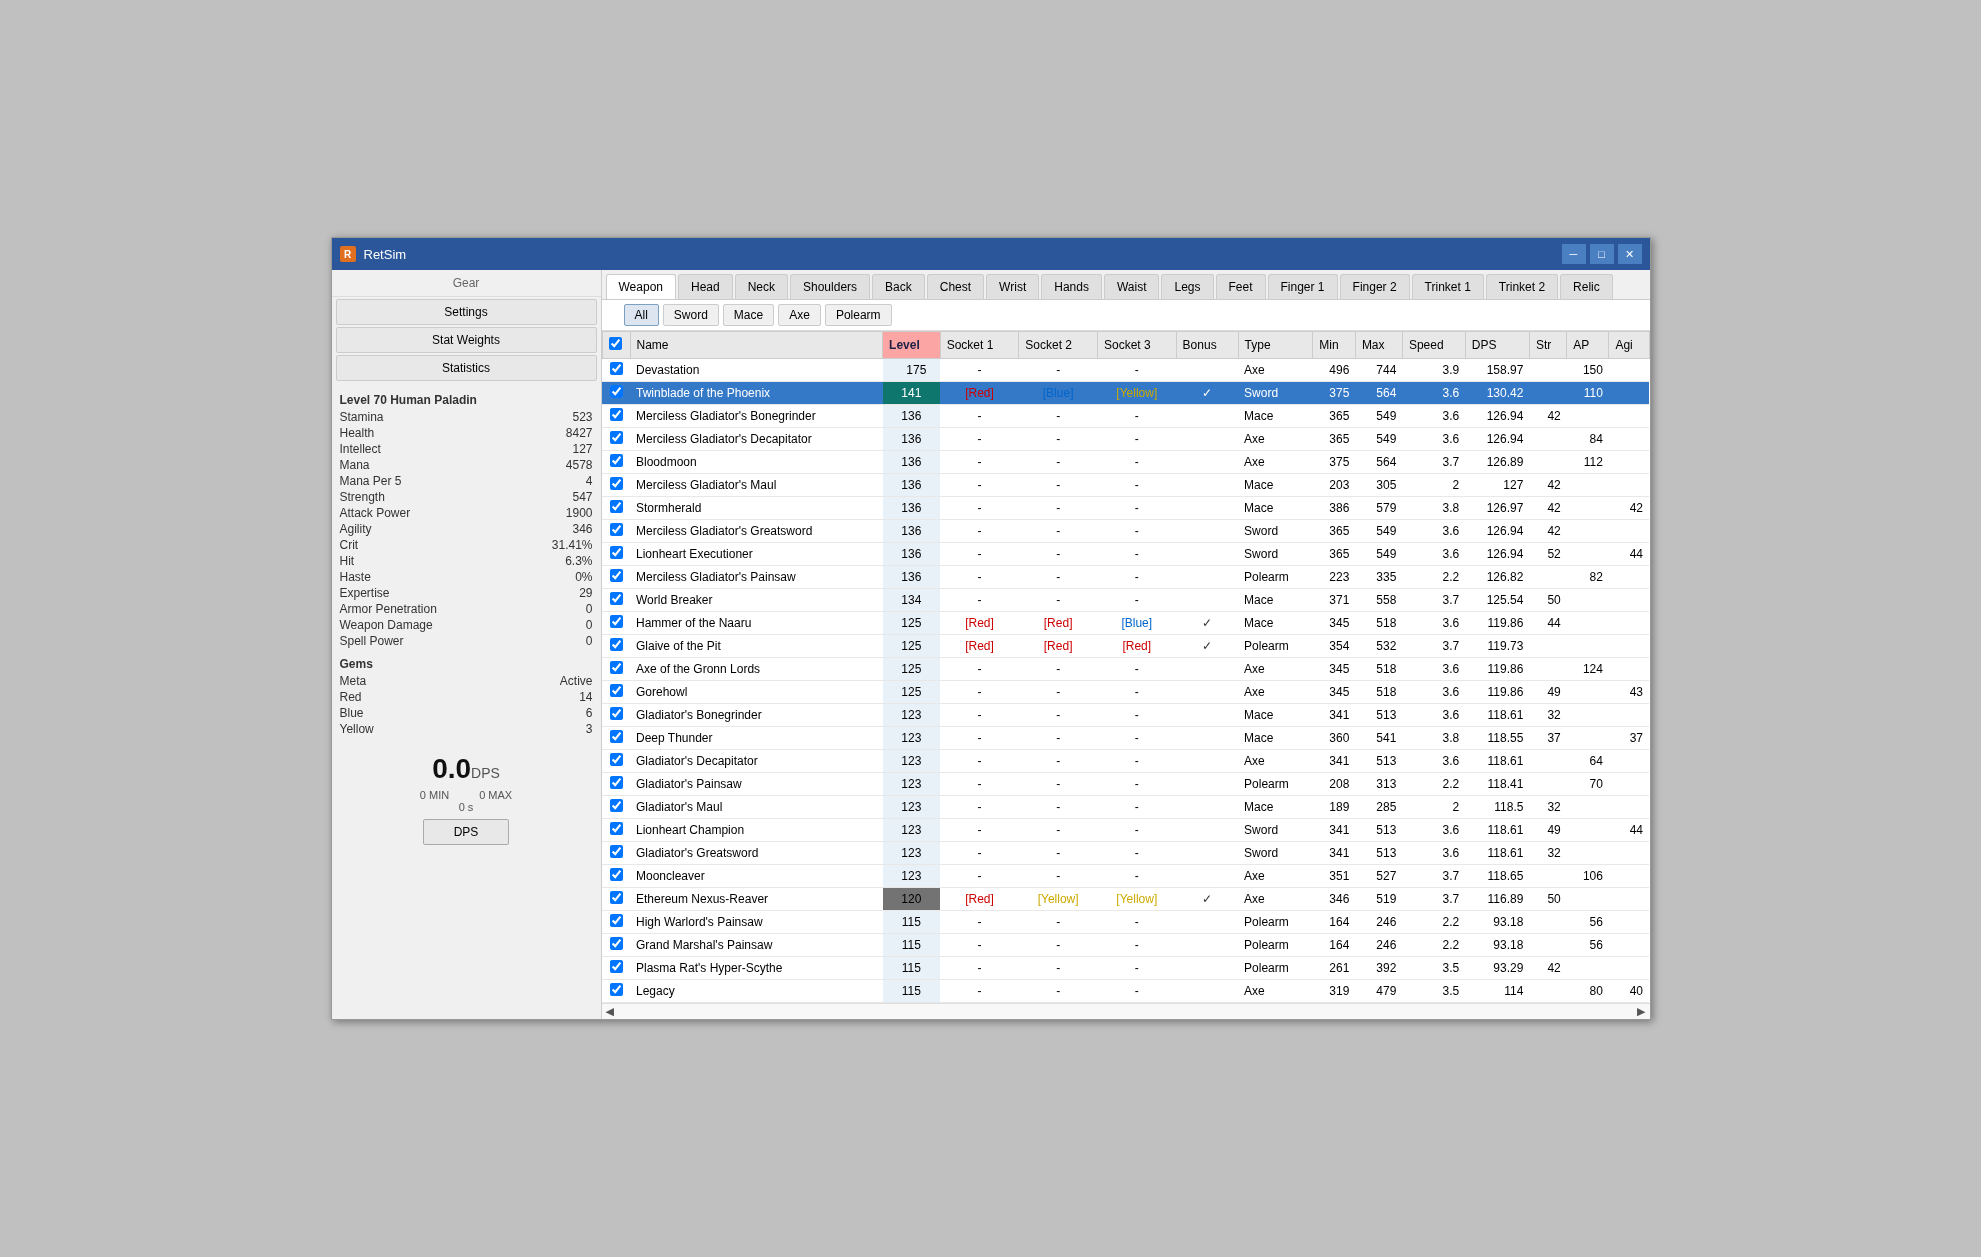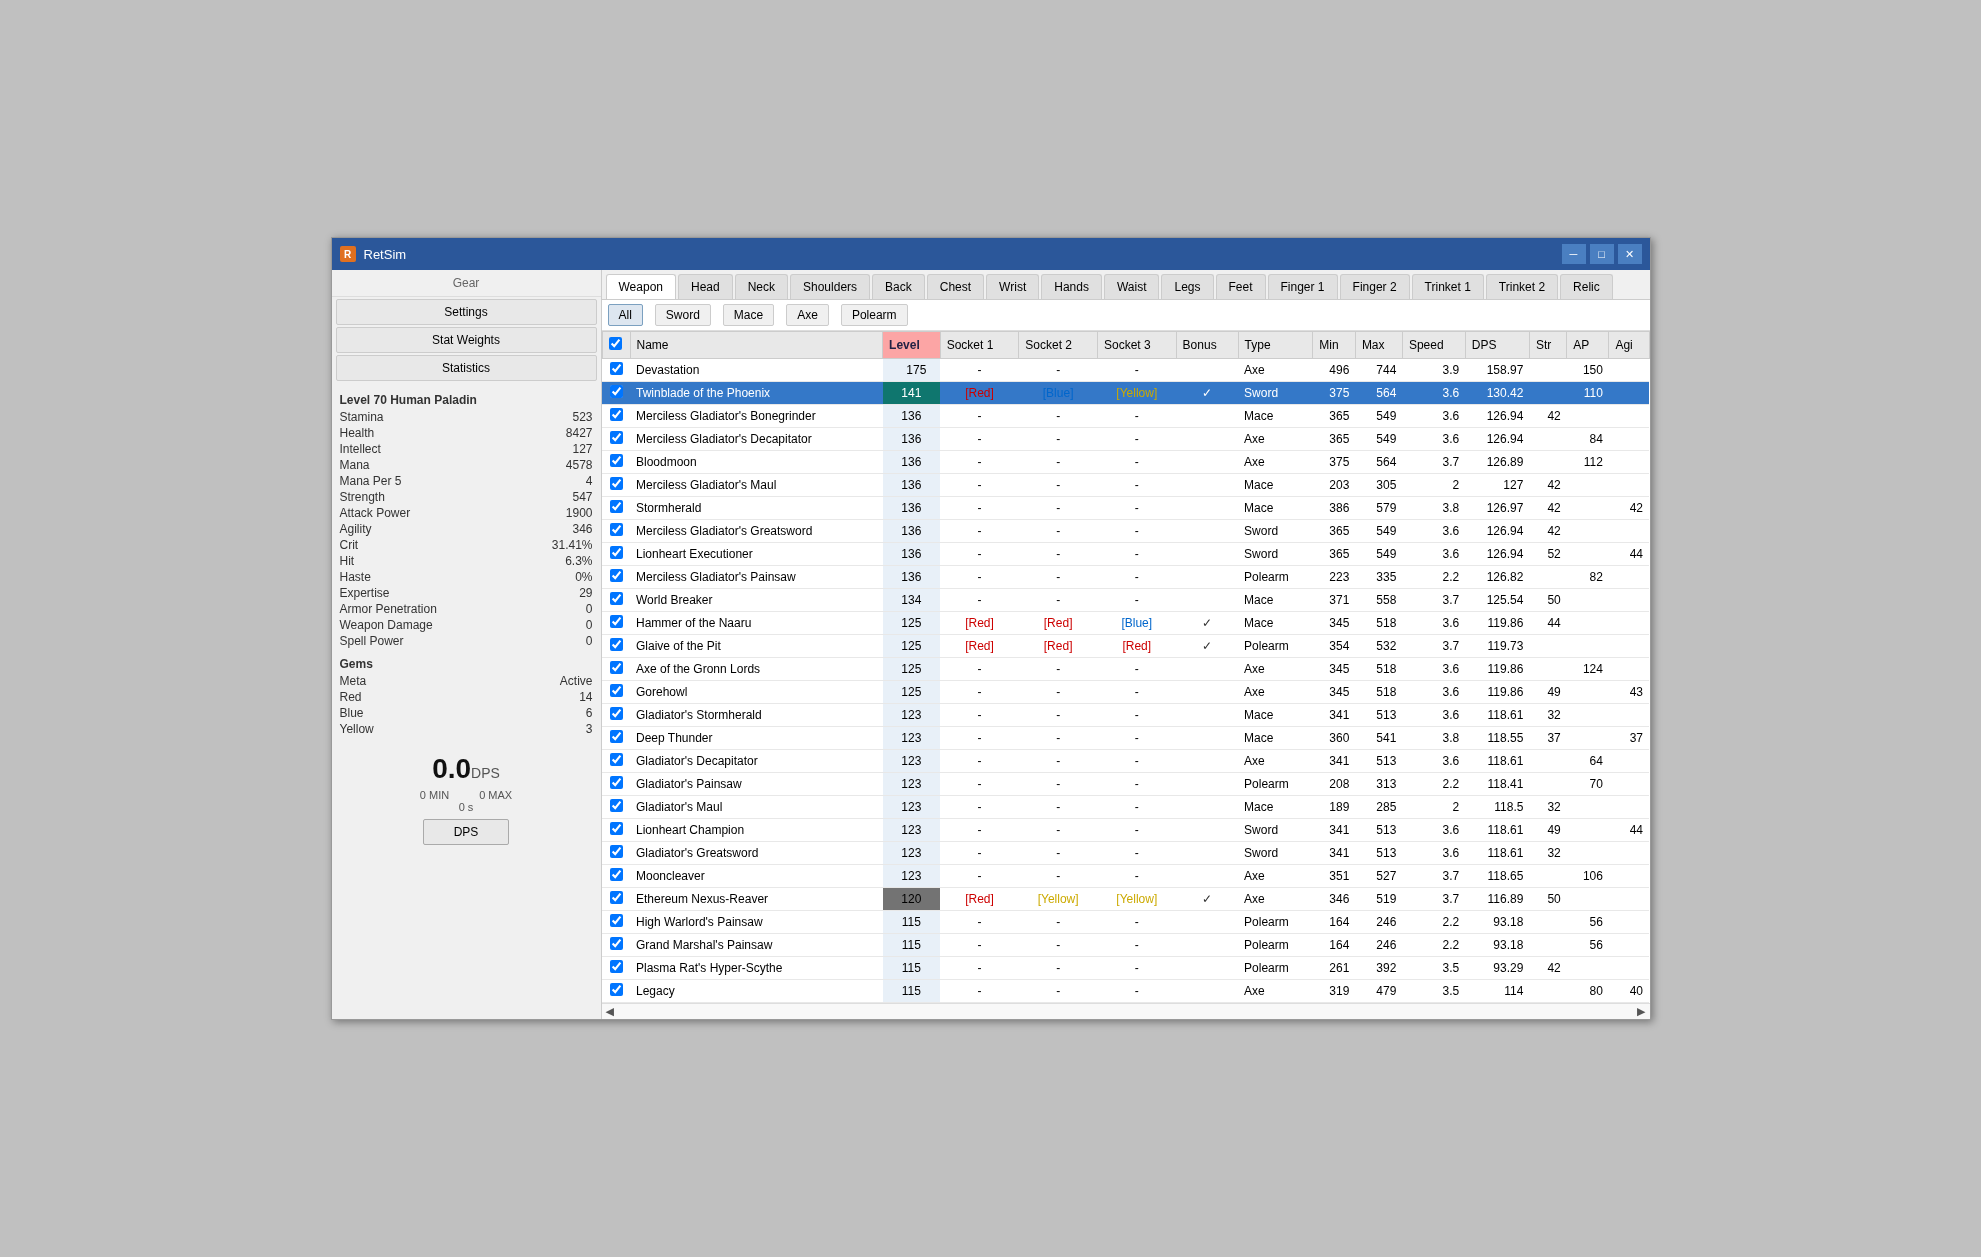--- a/index.html
+++ b/index.html
@@ -142,22 +142,22 @@
       border-radius: 3px 3px 0 0;
     }
     .tab.active {
       background: white;
       border-bottom: 1px solid white;
       margin-bottom: -1px;
       z-index: 1;
     }
     .filter-bar {
       display: flex;
-      padding: 4px 6px;
-      gap: 12px;
+      padding: 4px 22px;
+      gap: 4px;
       border-bottom: 1px solid #ddd;
       background: white;
     }
     .filter-btn {
       padding: 3px 10px;
       border: 1px solid #ccc;
       background: #f0f0f0;
       border-radius: 2px;
       cursor: pointer;
       font-size: 12px;
@@ -671,21 +671,21 @@
                 <td class="right">345</td>
                 <td class="right">518</td>
                 <td class="right">3.6</td>
                 <td class="right">119.86</td>
                 <td class="right">49</td>
                 <td class="right"></td>
                 <td class="right">43</td>
               </tr>
               <tr>
                 <td class="checkbox-cell"><input type="checkbox" checked="" style=""></td>
-                <td>Gladiator's Stormherald</td>
+                <td>Gladiator's Bonegrinder</td>
                 <td class="center" style="background: rgb(232, 240, 248);">123</td>
                 <td class="center">-</td>
                 <td class="center">-</td>
                 <td class="center">-</td>
                 <td class="center checkmark"></td>
                 <td>Mace</td>
                 <td class="right">341</td>
                 <td class="right">513</td>
                 <td class="right">3.6</td>
                 <td class="right">118.61</td>

